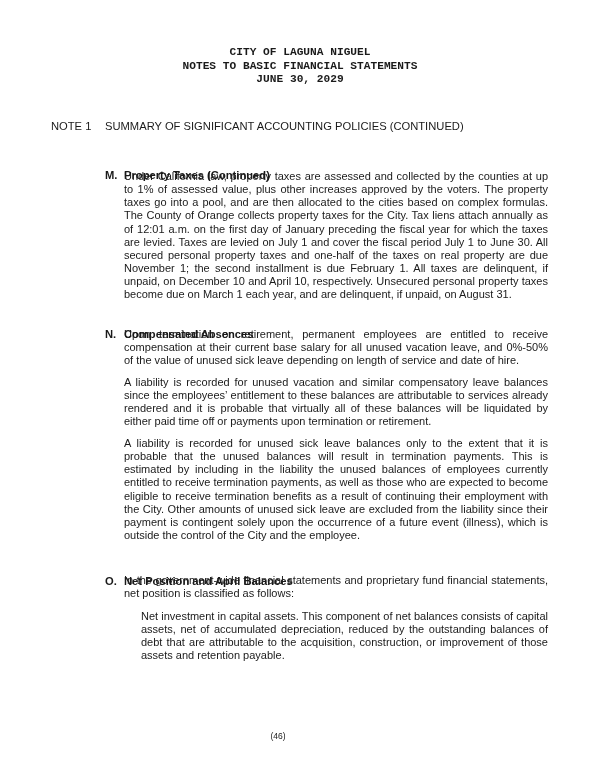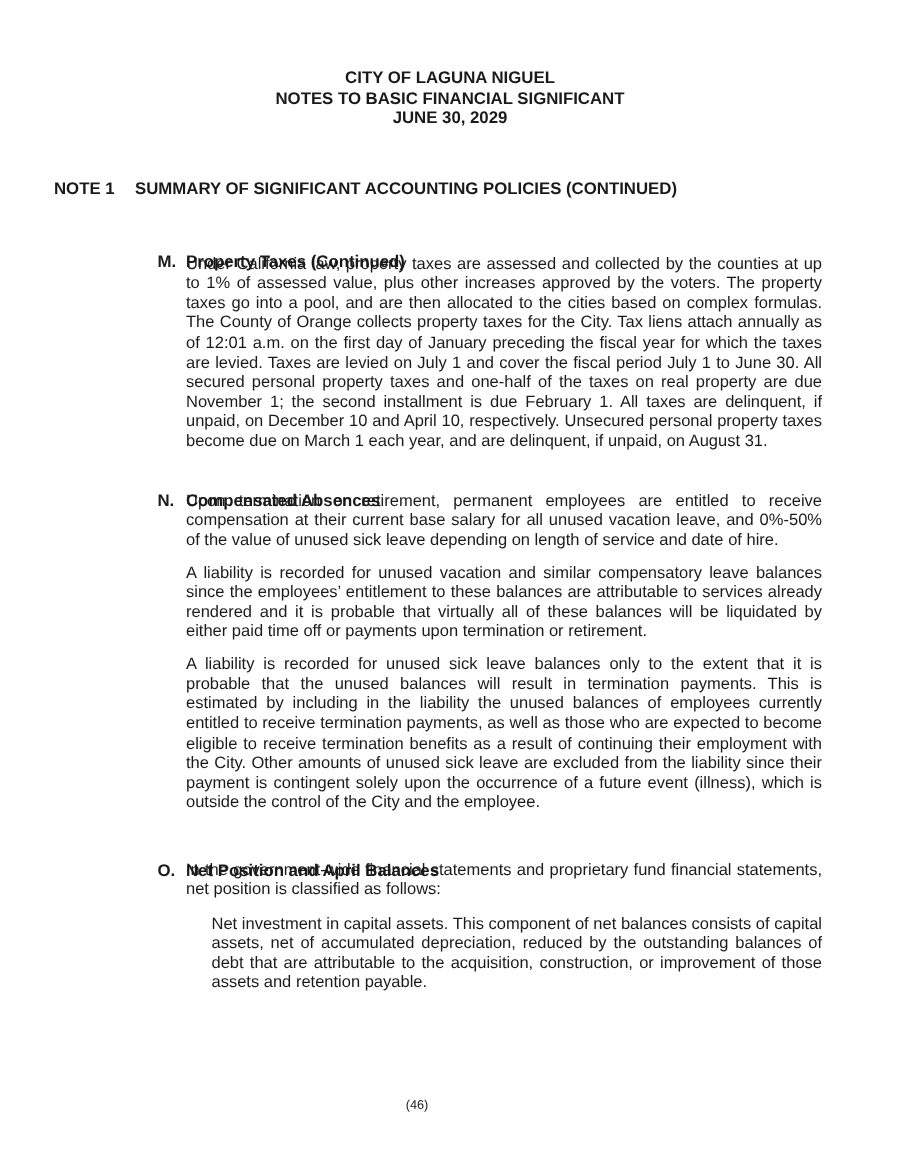--- a/index.html
+++ b/index.html
@@ -2,24 +2,24 @@
 <html><head>
 <meta charset="utf-8">
 <style>
   html, body { margin: 0; padding: 0; background: #ffffff; }
   body {
     width: 600px; height: 776px; position: relative; overflow: hidden;
     font-family: "Liberation Sans", sans-serif; color: #1a1a1a;
   }
   .header {
     position: absolute; top: 46px; left: 0; width: 600px; text-align: center;
-    font-weight: bold; font-size: 11.2px; line-height: 13.5px;
+    font-weight: bold; font-size: 11.2px; line-height: 13.5px; font-family: Liberation Mono, monospace;
   }
   .note-line {
-    position: absolute; top: 120px; left: 36px; font-weight: bold; font-size: 11.2px;
+    position: absolute; top: 120px; left: 51px; font-weight: normal; font-size: 11.2px;
   }
   .note-line .num { display: inline-block; width: 54px; }
   .sec-title {
     position: absolute; left: 105px; font-weight: bold; font-size: 11.2px; margin-top: 26px;
   }
   .sec-title .letter { display: inline-block; width: 19px; }
   .para {
     position: absolute; left: 124px; width: 424px; font-size: 11px;
     line-height: 13.15px; text-align: justify; margin: 0;
   }
@@ -27,21 +27,21 @@
   .para b { font-weight: normal; }
   .footer {
     position: absolute; top: 731px; left: 0; width: 556px; text-align: center; font-size: 8.5px;
   }
 </style>
 </head>
 <body>
 
 <div class="header">
   <div>CITY OF LAGUNA NIGUEL</div>
-  <div>NOTES TO BASIC FINANCIAL SIGNIFICANT</div>
+  <div>NOTES TO BASIC FINANCIAL STATEMENTS</div>
   <div>JUNE 30, 2029</div>
 </div>
 
 <div class="note-line">
   <span class="num">NOTE 1</span><span>SUMMARY OF SIGNIFICANT ACCOUNTING POLICIES (CONTINUED)</span>
 </div>
 
 <div class="sec-title" style="top:143px">
   <span class="letter">M.</span><span>Property Taxes (Continued)</span>
 </div>

